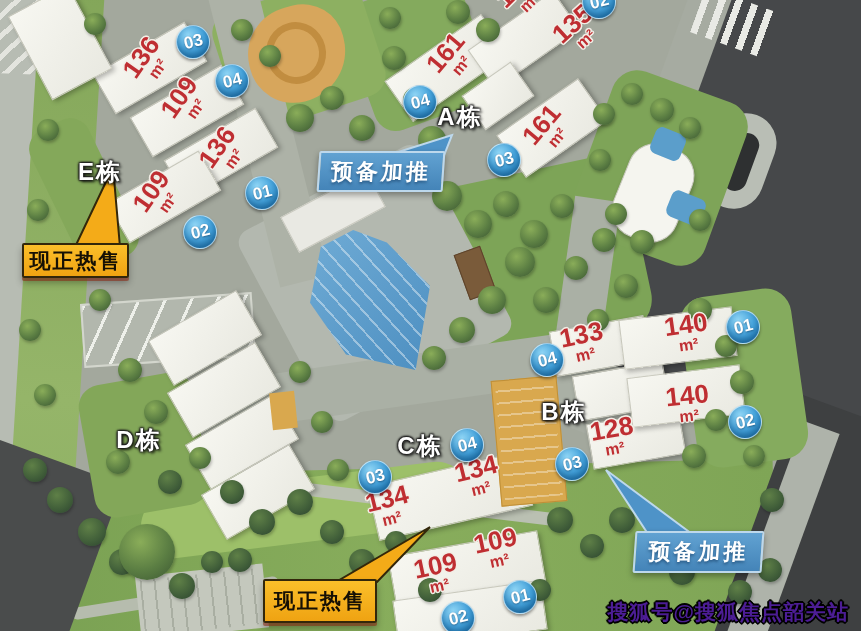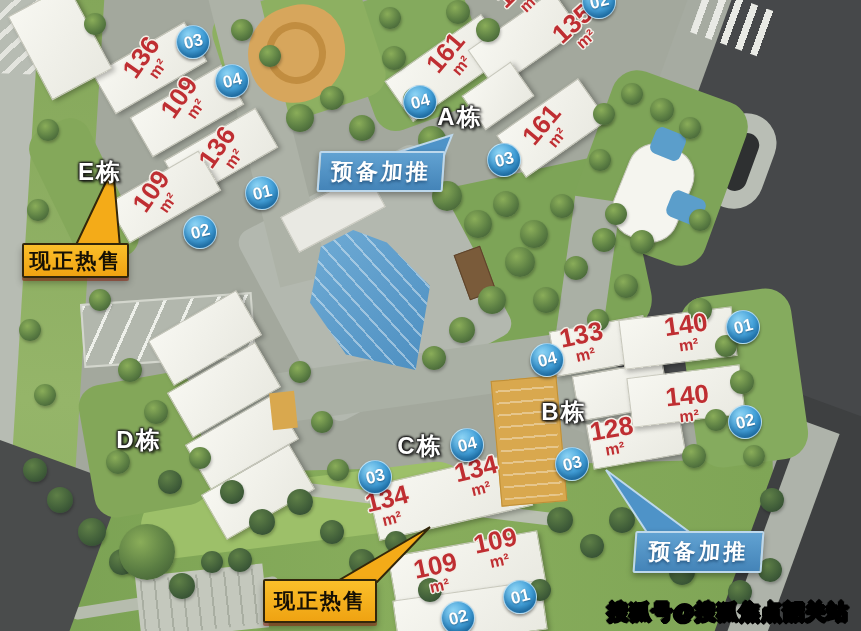--- a/index.html
+++ b/index.html
@@ -59,21 +59,21 @@
   }
   .callout.launch{
     background:linear-gradient(var(--launchA,#61a2d2),var(--launchB,#4484b8));
     border:2px solid #bdd8ec;color:#fff;font-weight:700;font-size:22px;letter-spacing:3px;
     text-shadow:0 2px 3px rgba(15,50,85,.55);transform:skewX(-4deg);
     box-shadow:0 3px 6px rgba(0,0,0,.35);
   }
   .ptr-sale{fill:#f4ab18;stroke:#33270a;stroke-width:2;}
   .ptr-launch{fill:#4e93c8;stroke:#bdd8ec;stroke-width:2;}
   .wm{
-    position:absolute;right:12px;bottom:5px;color:#000000;font-size:21px;font-weight:700;letter-spacing:1px;
+    position:absolute;right:12px;bottom:5px;color:#4c1d95;font-size:21px;font-weight:700;letter-spacing:1px;
     text-shadow:-2px 0 #000,2px 0 #000,0 -2px #000,0 2px #000,-1px -1px #000,1px 1px #000,1px -1px #000,-1px 1px #000;
     margin-left:43px;
   }
 </style>
 </head>
 <body>
 
 <div id="stage">
   <div id="bg">
       <div style="position: absolute; left: -18px; top: -12px; width: 80px; height: 660px; transform: rotate(2deg); background: rgb(183, 188, 179);"></div>

